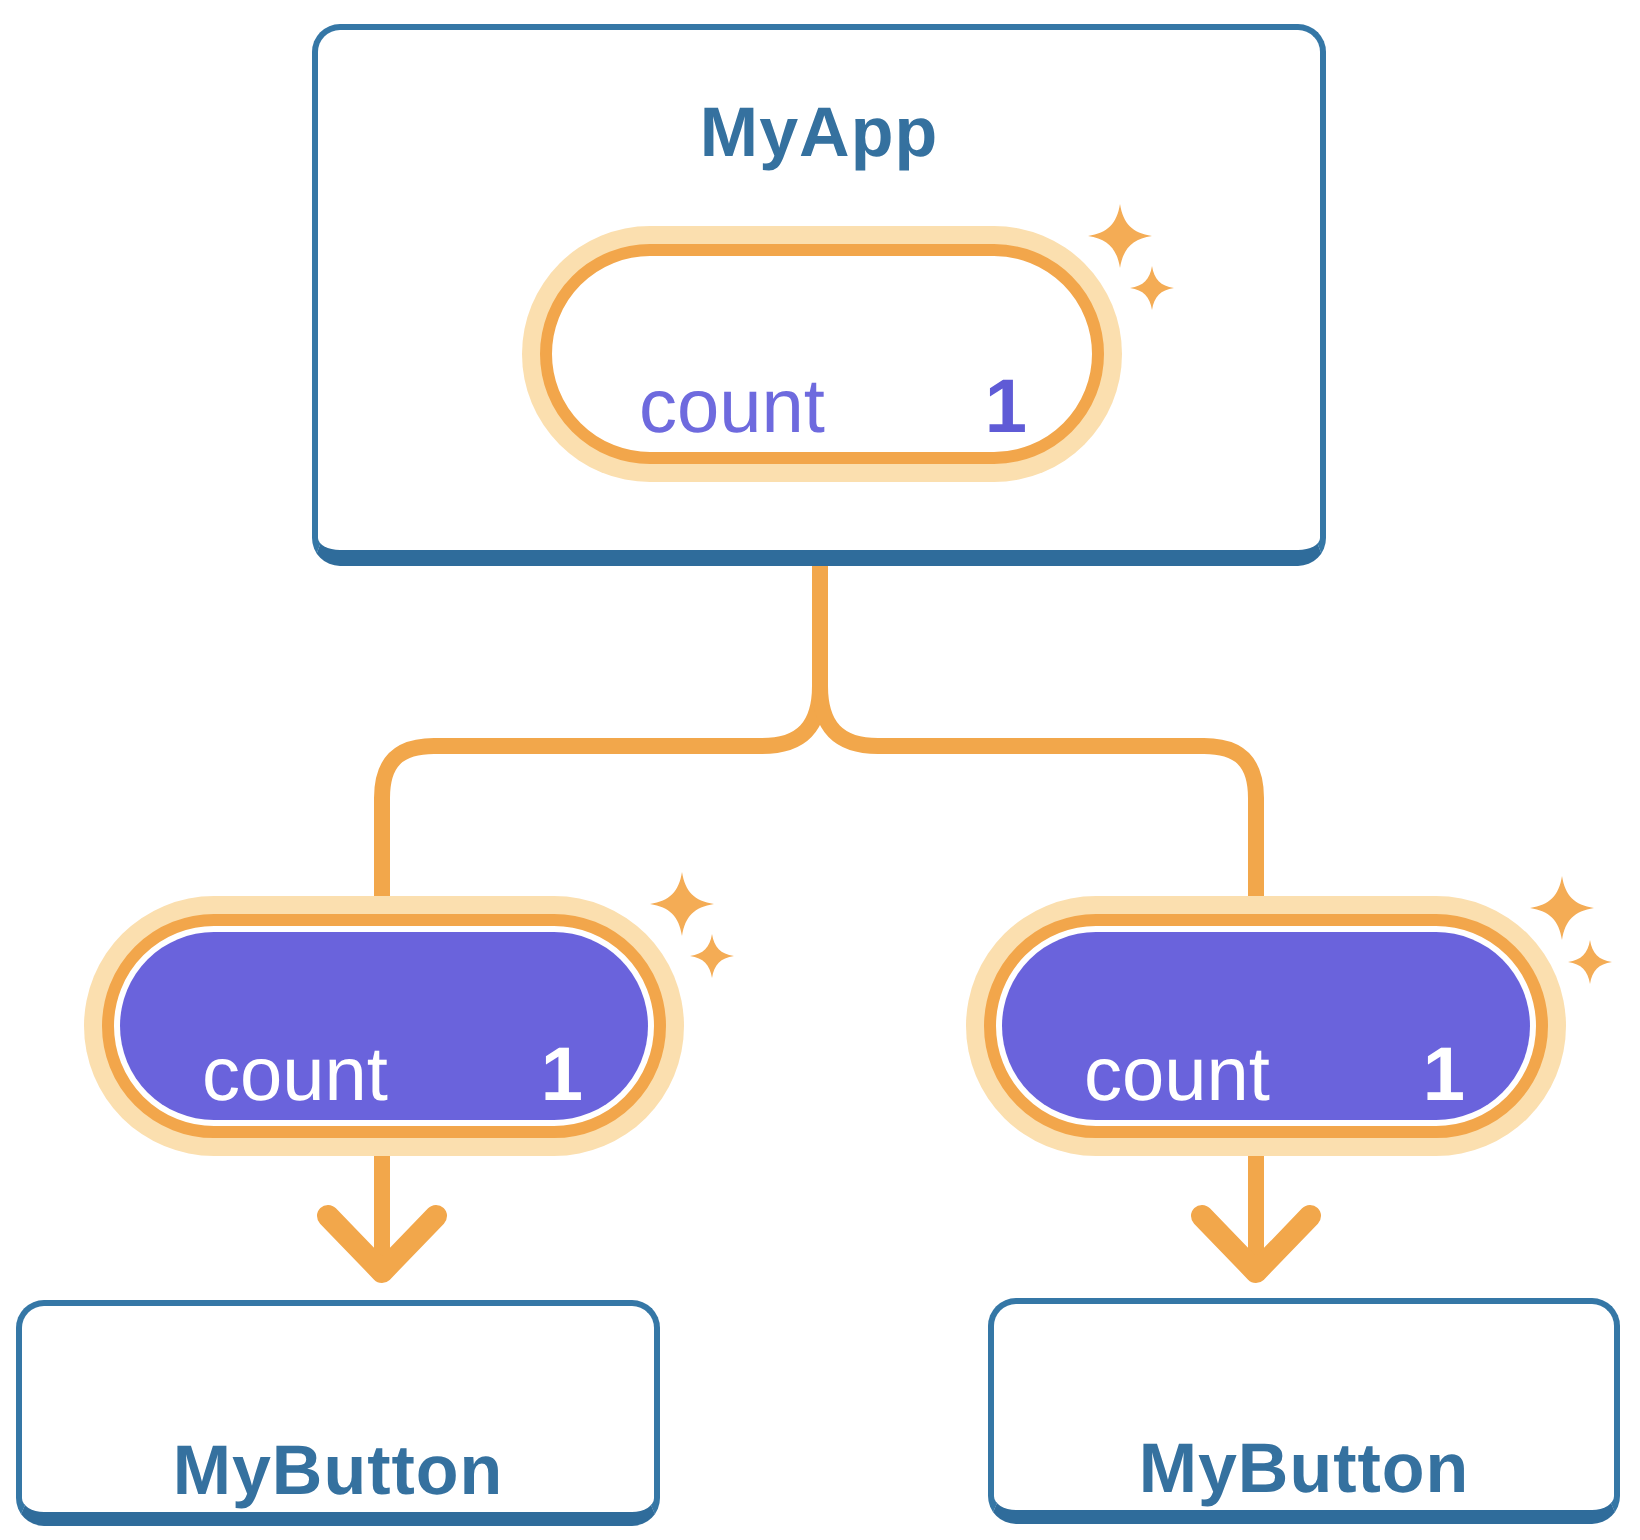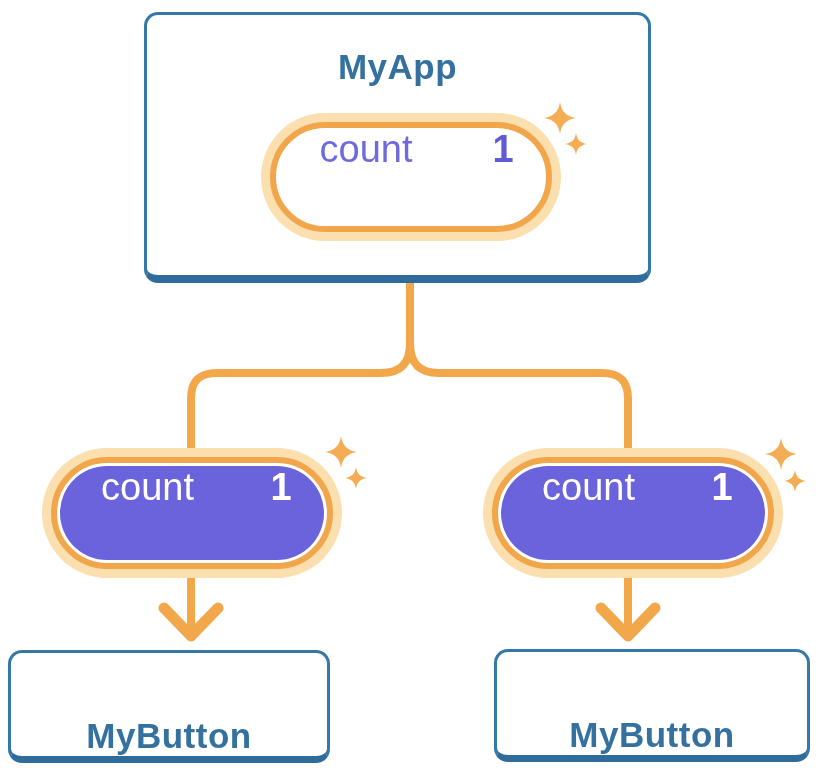--- a/index.html
+++ b/index.html
@@ -15,21 +15,21 @@
   .branch  { fill:none; stroke:#F2A74B; stroke-width:8; stroke-linecap:round; }
   .arrowhead { fill:none; stroke:#F2A74B; stroke-width:11; stroke-linecap:round; stroke-linejoin:round; }
 
   
   .card {
     position:absolute; background:#ffffff;
     border:3px solid #3577A6; border-bottom:8px solid #2F6C9B;
     border-radius:14px; z-index:2;
     display:flex; flex-direction:column; align-items:center;
   }
-  .root-card { left:144px; top:12px; width:507px; height:271px; }
+  .root-card { left:156px; top:12px; width:507px; height:271px; }
   .child-card { height:113px; border-bottom-width:7px; justify-content:flex-end; }
   .child-card.left  { left:8px;   top:650px; width:322px; }
   .child-card.right { left:494px; top:649px; width:316px; }
   .card-title {
     color:#35719F; font-size:35px; font-weight:bold; letter-spacing:0.5px;
   }
   .root-card .card-title { margin-top:32px; }
 
   
   .pill {
@@ -42,21 +42,21 @@
   .pill-child.right { left:483px; }
 
   .pill-ring {
     width:100%; height:100%;
     border:6px solid #F2A64B; border-radius:60px;
     background:#ffffff; display:flex; overflow:hidden;
   }
   .pill-child .pill-ring { padding:3px; }
 
   .pill-body {
-    flex:1; display:flex; align-items:flex-start;
+    flex:1; display:flex; align-items:flex-end;
     border-radius:50px; overflow:hidden;
   }
   .pill-child .pill-body { background:#6A63DC; }
 
   .pill-label, .pill-value {
     display:flex; align-items:center; justify-content:center;
     font-size:38px;
   }
   .pill-label { flex:1; }
   .pill-value { width:86px; font-weight:bold; }

